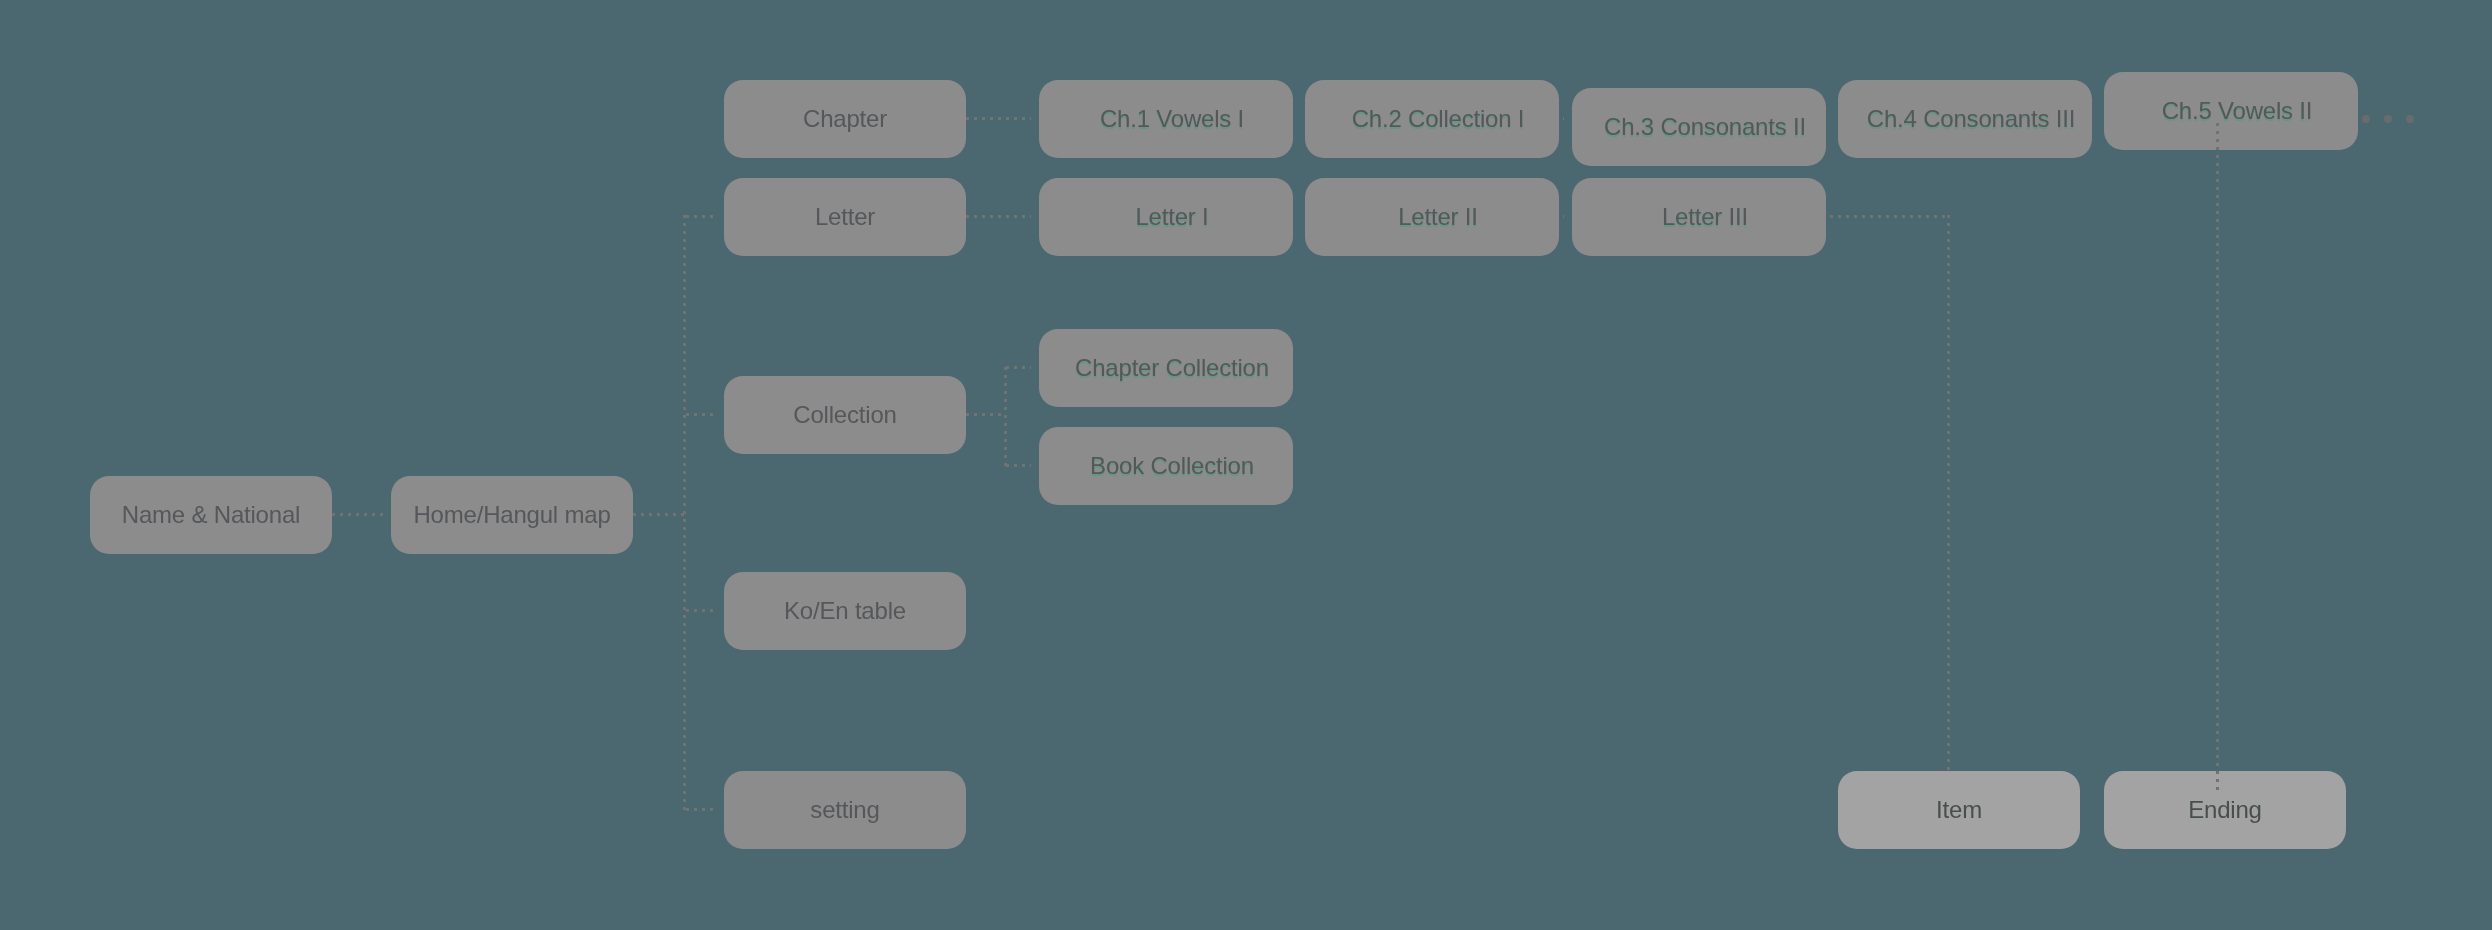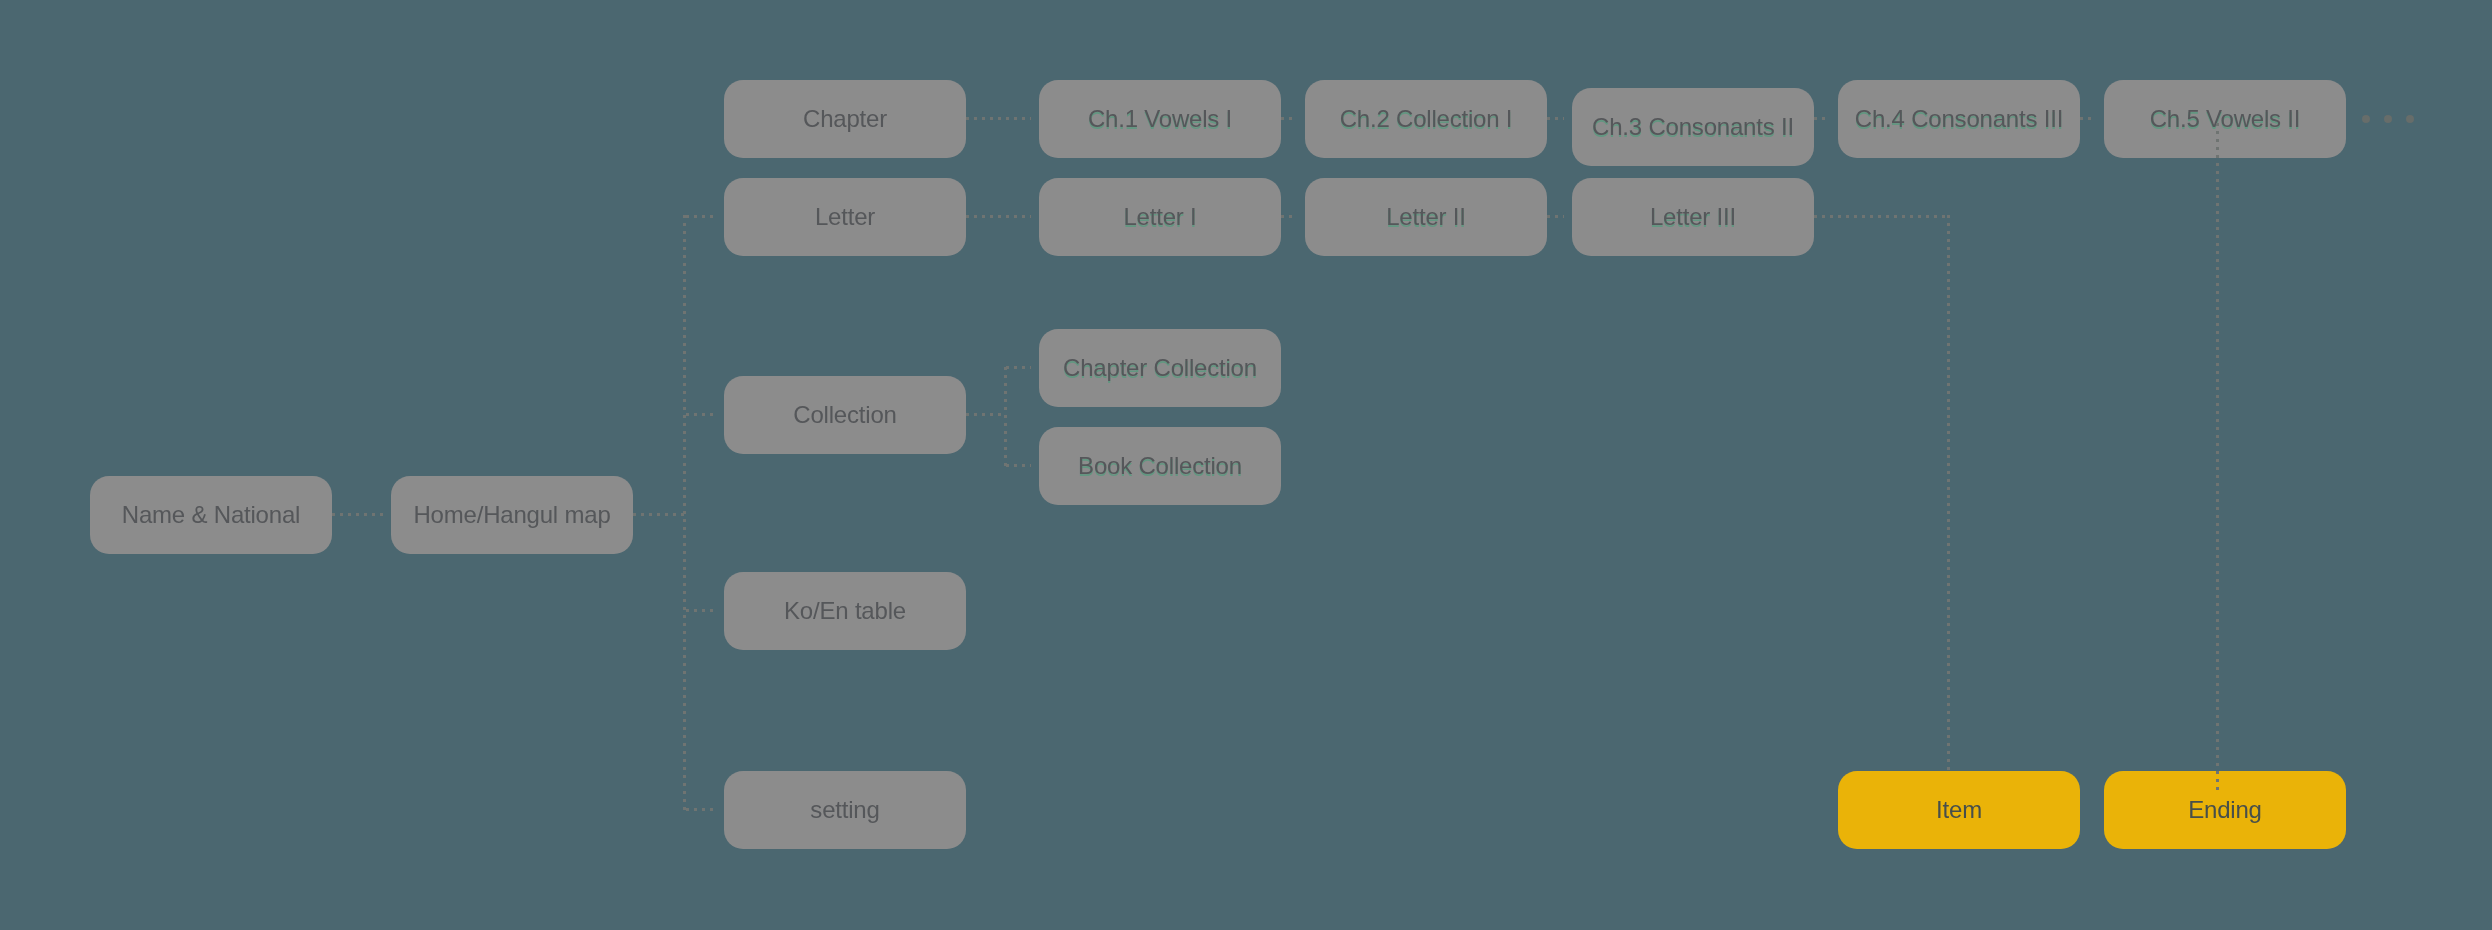--- a/index.html
+++ b/index.html
@@ -27,26 +27,27 @@
     justify-content: center;
     font-size: 24px;
     letter-spacing: -0.2px;
     color: #55575a;
     white-space: nowrap;
     z-index: 2;
     cursor: default;
     margin-left: 8px;
   }
   .node.green {
-    background: #eab308;
+    background: #a3a3a3;
     color: #474f4b;
   }
   
   .node.linklike {
     text-shadow: 0 2px 0 rgba(47, 163, 115, 0.45);
+    padding-left: 12px;
   }
   
   .line { position: absolute; z-index: 1; }
   .line.h {
     height: 3px;
     background-image: repeating-linear-gradient(to right, #6f7472 0px, #6f7472 3px, transparent 3px, transparent 8px);
   }
   .line.v {
     width: 3px;
     background-image: repeating-linear-gradient(to bottom, #6f7472 0px, #6f7472 3px, transparent 3px, transparent 8px);
@@ -105,21 +106,21 @@
   <div class="node" style="left:716px; top:80px">Chapter</div>
   <div class="node" style="left:716px; top:178px">Letter</div>
   <div class="node" style="left:716px; top:376px">Collection</div>
   <div class="node" style="left:716px; top:572px">Ko/En table</div>
   <div class="node" style="left:716px; top:771px">setting</div>
 
   <div class="node linklike" style="left:1031px; top:80px">Ch.1 Vowels I</div>
   <div class="node linklike" style="left:1297px; top:80px">Ch.2 Collection I</div>
   <div class="node linklike" style="left:1564px; top:88px">Ch.3 Consonants II</div>
   <div class="node linklike" style="left:1830px; top:80px">Ch.4 Consonants III</div>
-  <div class="node linklike" style="left:2096px; top:80px">Ch.5 Vowels II</div>
+  <div class="node linklike" style="left:2096px; top:72px">Ch.5 Vowels II</div>
 
   <div class="node linklike" style="left:1031px; top:178px">Letter I</div>
   <div class="node linklike" style="left:1297px; top:178px">Letter II</div>
   <div class="node linklike" style="left:1564px; top:178px">Letter III</div>
 
   <div class="node linklike" style="left:1031px; top:329px">Chapter Collection</div>
   <div class="node linklike" style="left:1031px; top:427px">Book Collection</div>
 
   <div class="node green" style="left:1830px; top:771px">Item</div>
   <div class="node green" style="left:2096px; top:771px">Ending</div>

